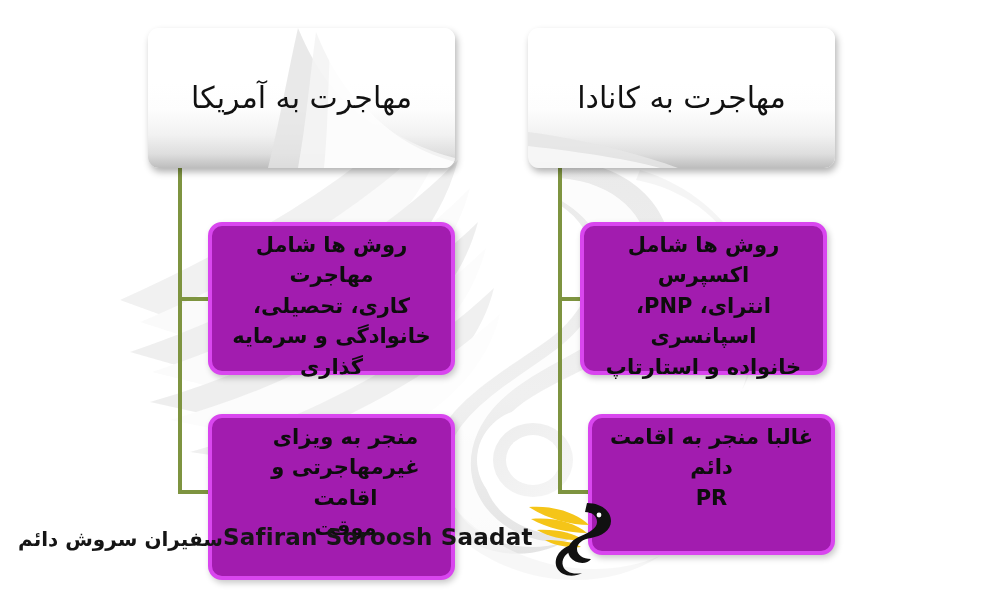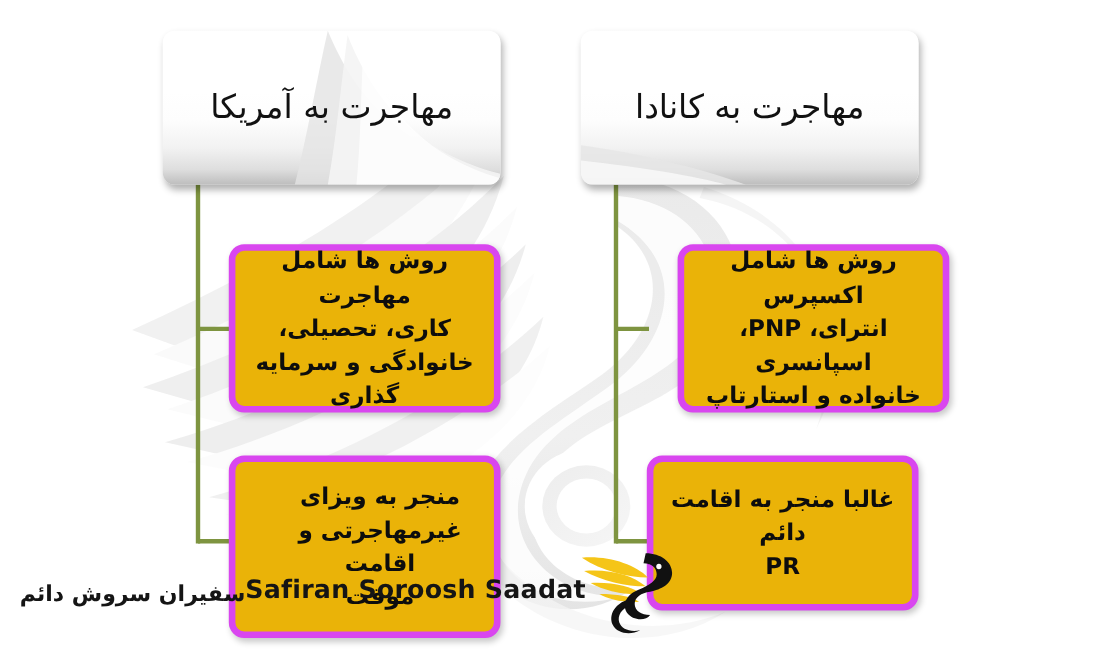--- a/index.html
+++ b/index.html
@@ -64,25 +64,25 @@
     direction: rtl;
     text-align: center;
     line-height: 1.2;
     font-family: "DejaVu Sans", "Liberation Sans", sans-serif;
   }
 
   
   .content-box {
     position: absolute;
     border-radius: 14px;
-    background: #eab308;
-    border: 6px solid #d946ef;
+    background: #a21caf;
+    border: 4px solid #d946ef;
     box-shadow: 2px 3px 6px rgba(0,0,0,0.22);
     display: flex;
-    align-items: center;
+    align-items: flex-start;
     justify-content: center;
     box-sizing: border-box;
     z-index: 3;
   }
   .content-label {
     font-size: 21px;
     font-weight: bold;
     color: #0d0d0d;
     direction: rtl;
     text-align: center;
@@ -231,21 +231,21 @@
 خانوادگی و سرمایه
 گذاری</span>
   </div>
 
   <div class="content-box" style="left:208px; top:414px; width:247px; height:166px;padding-left:28px;">
     <span class="content-label">منجر به ویزای
 غیرمهاجرتی و اقامت
 موقت</span>
   </div>
 
-  <div class="content-box" style="left:616px; top:222px; width:247px; height:153px;">
+  <div class="content-box" style="left:580px; top:222px; width:247px; height:153px;">
     <span class="content-label">روش ها شامل اکسپرس
 انترای، PNP، اسپانسری
 خانواده و استارتاپ</span>
   </div>
 
   <div class="content-box" style="left:588px; top:414px; width:247px; height:141px;">
     <span class="content-label">غالبا منجر به اقامت دائم
 PR</span>
   </div>
 

